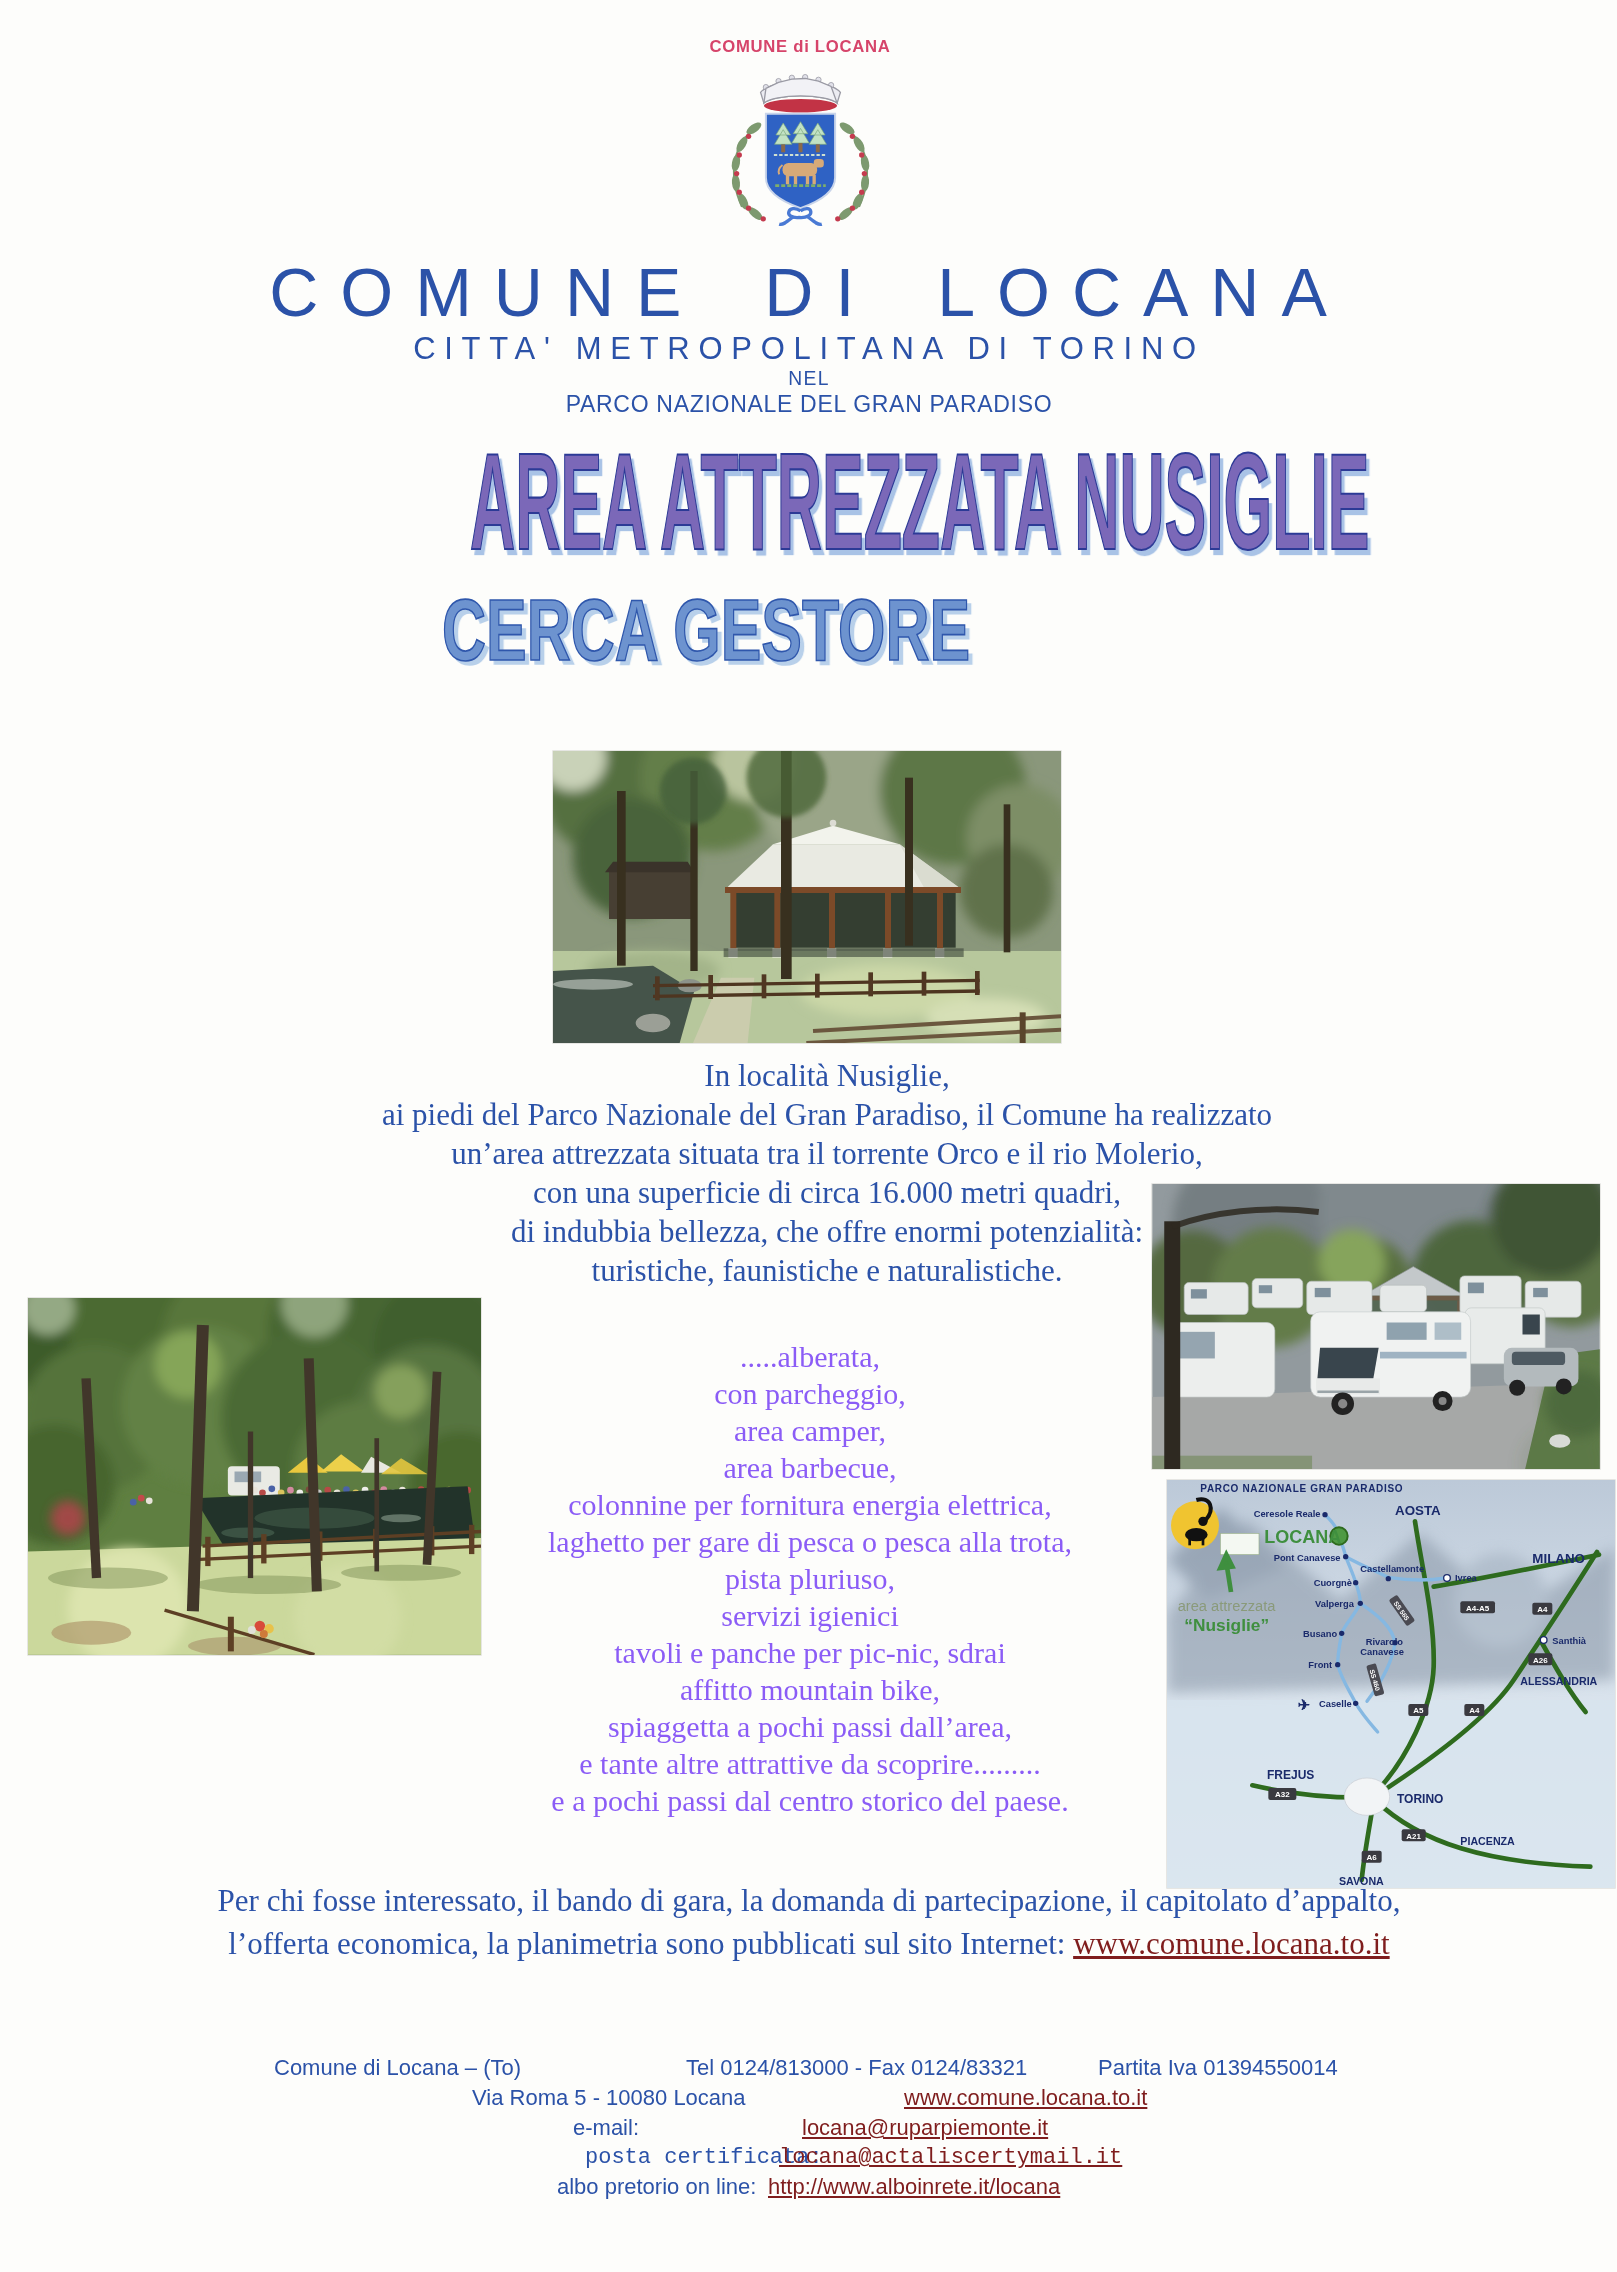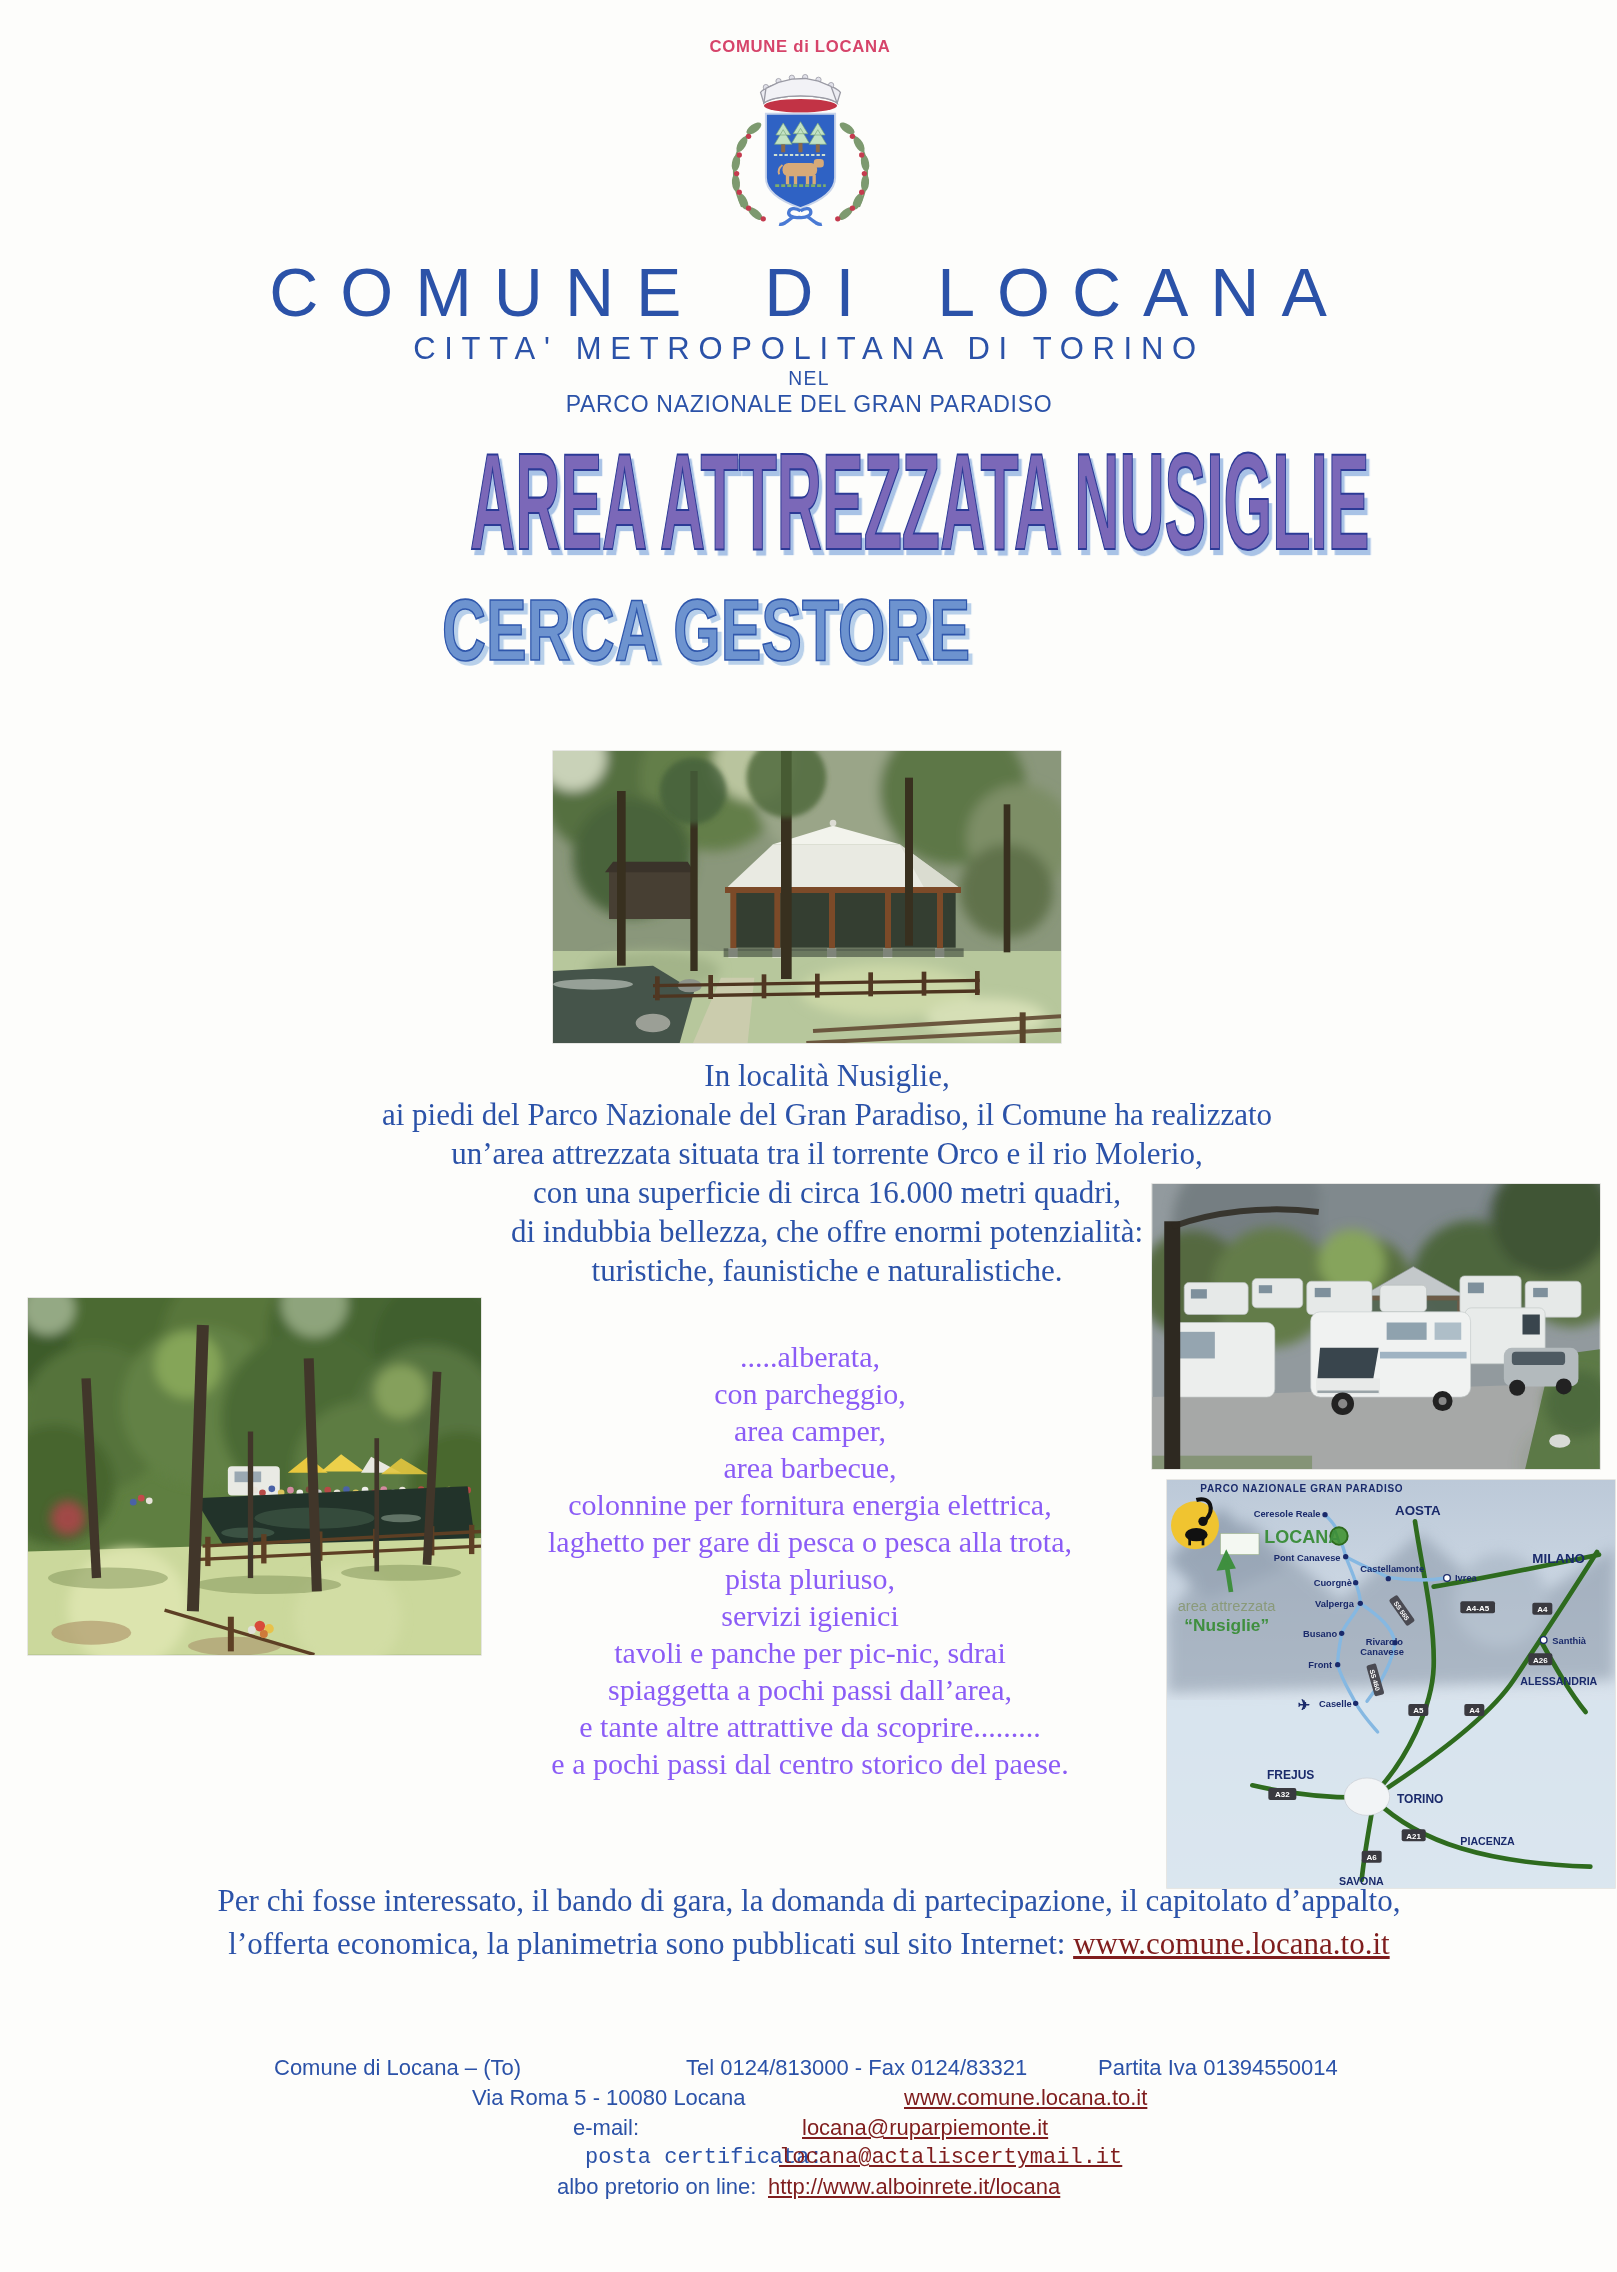--- a/index.html
+++ b/index.html
@@ -428,20 +428,21 @@
   <div class="abs features">
     <div>.....alberata,</div>
     <div>con parcheggio,</div>
     <div>area camper,</div>
     <div>area barbecue,</div>
     <div>colonnine per fornitura energia elettrica,</div>
     <div>laghetto per gare di pesca o pesca alla trota,</div>
     <div>pista pluriuso,</div>
     <div>servizi igienici</div>
     <div>tavoli e panche per pic-nic, sdrai</div>
+    <div>affitto mountain bike,</div>
     <div>spiaggetta a pochi passi dall’area,</div>
     <div>e tante altre attrattive da scoprire.........</div>
     <div>e a pochi passi dal centro storico del paese.</div>
   </div>
 
   <svg class="abs photo" style="left:1167px;top:1480px;" width="448" height="408" viewBox="0 0 672 612">
     <defs>
       <linearGradient id="mg" x1="0" y1="0" x2="0" y2="1">
         <stop offset="0" stop-color="#bcc9d8"></stop>
           <stop offset="0.5" stop-color="#d8e2ec"></stop>

